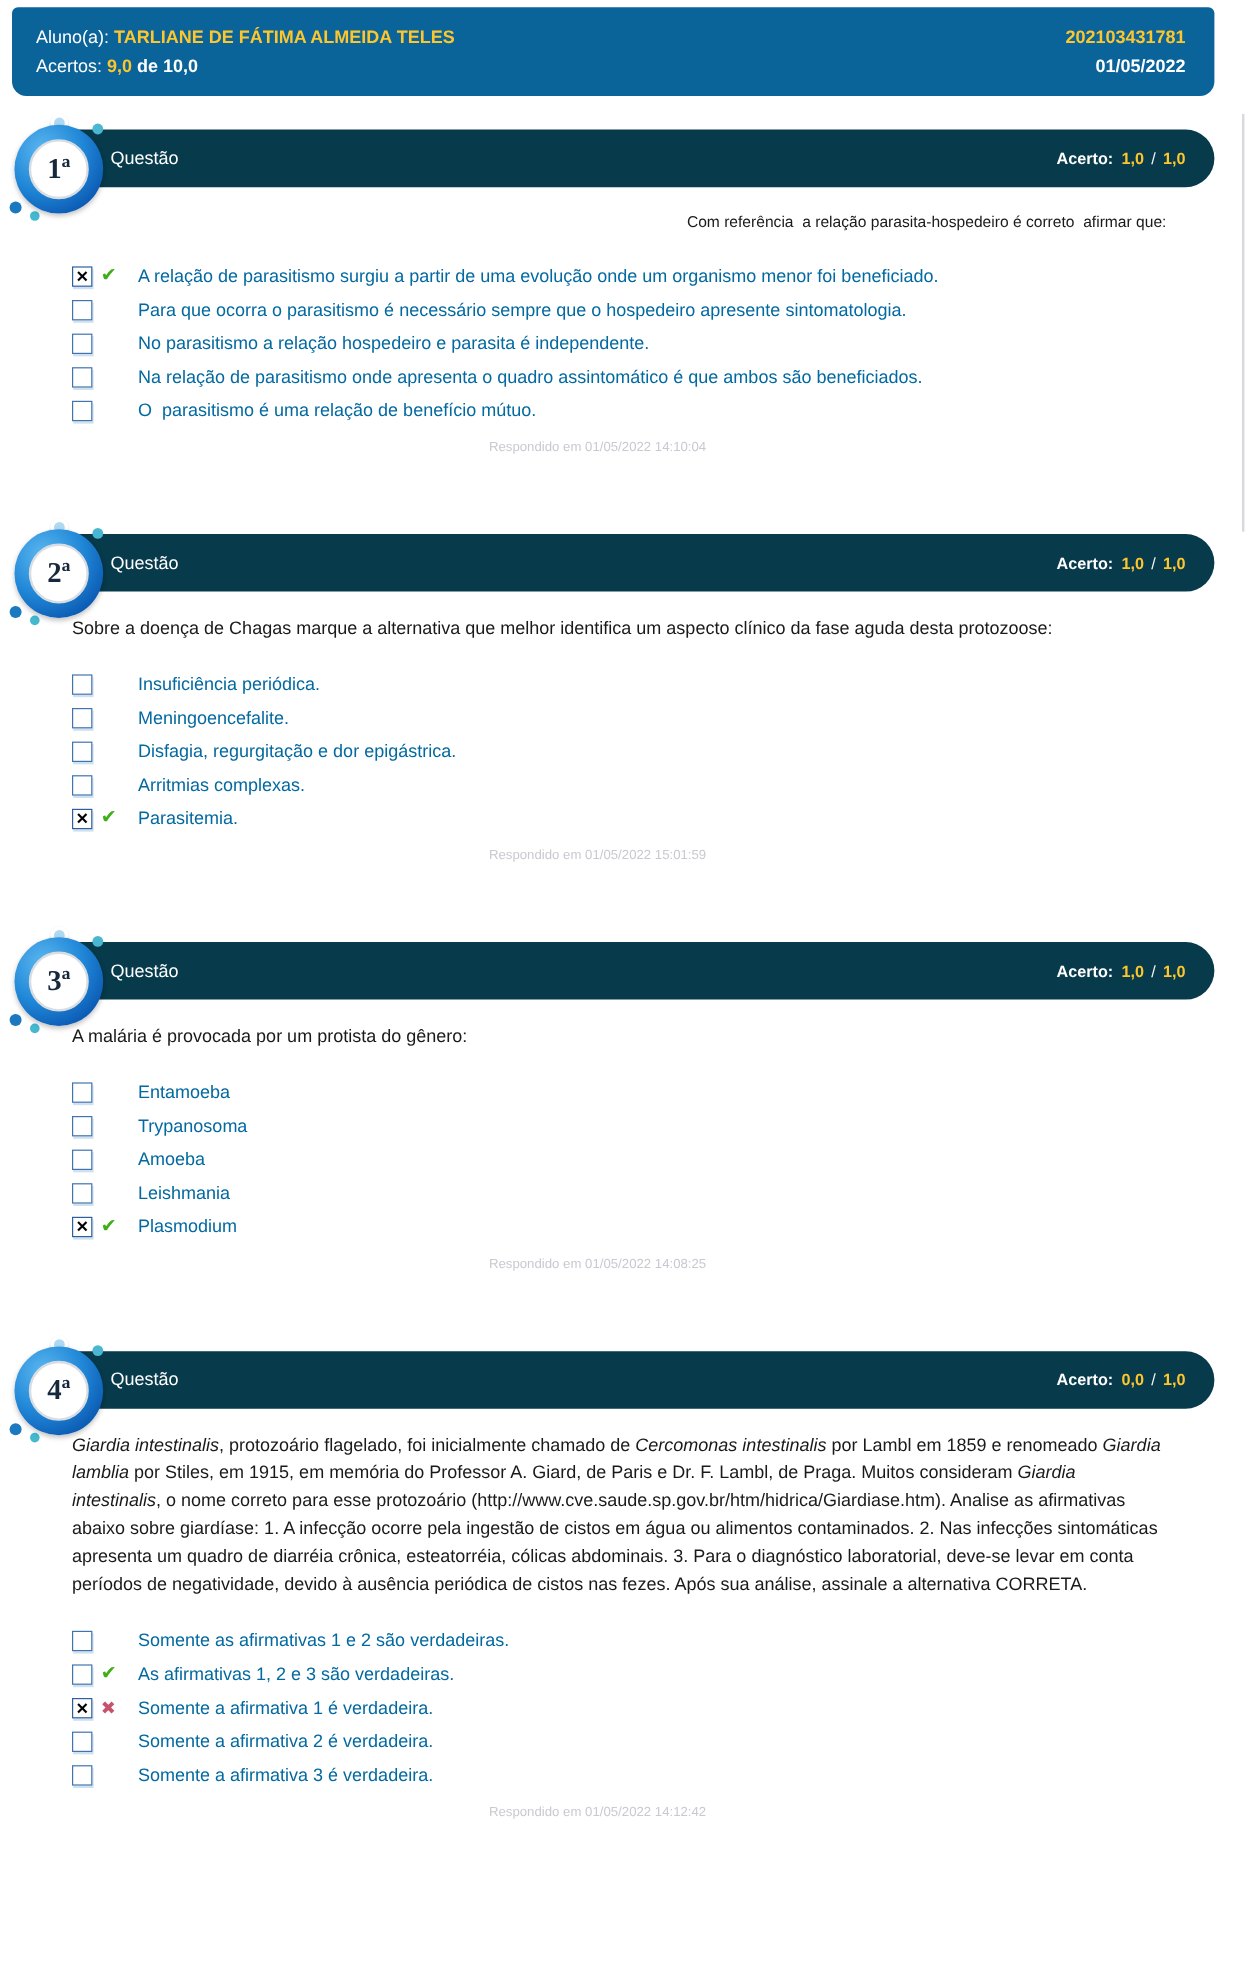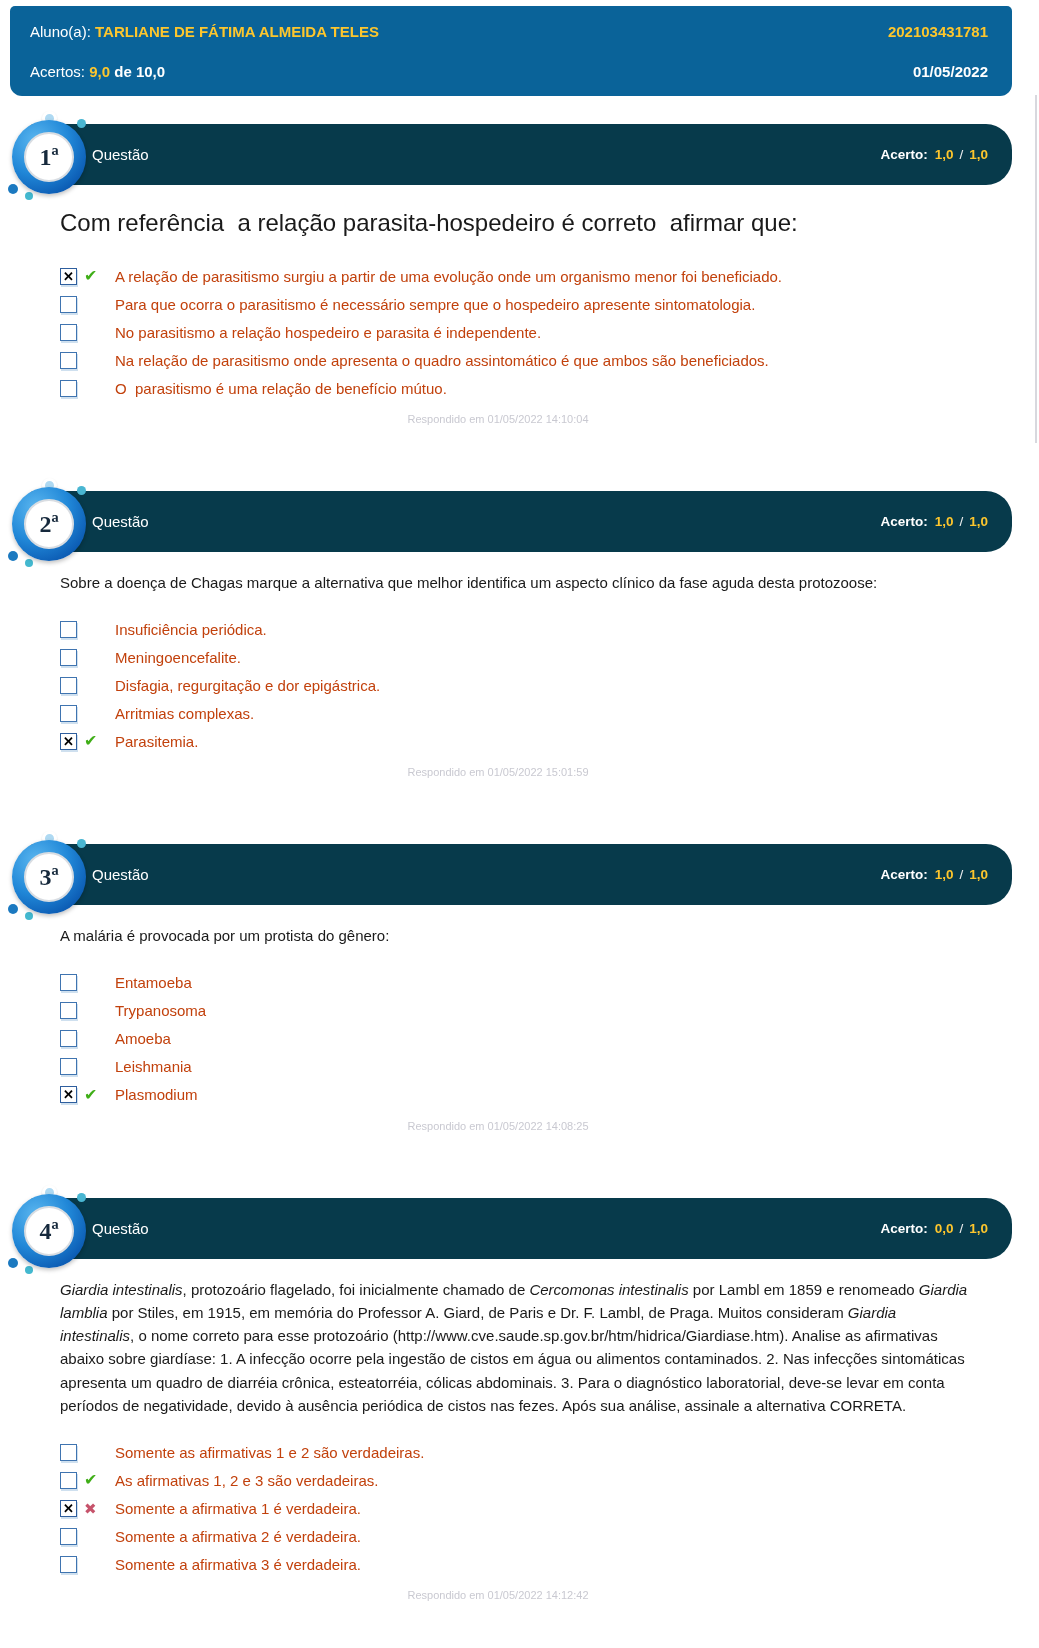--- a/index.html
+++ b/index.html
@@ -14,31 +14,31 @@
   body{
     width:1039px;min-height:1648px;background:#ffffff;position:relative;
     font-family:"Liberation Sans",sans-serif;color:#1c1c1c;
   }
   
   .top-header{
     margin:6px 27px 0 10px;background:var(--header-bg);
     border-radius:5px 5px 12px 12px;padding:17px 24px 16px 20px;color:#fff;
   }
   .th-row{display:flex;justify-content:space-between;align-items:baseline;font-size:15px;}
-  .th-row + .th-row{margin-top:23px;}
+  .th-row + .th-row{margin-top:7px;}
   .th-left{white-space:pre-wrap;}
   .gold{color:var(--gold);font-weight:bold;}
   .white-bold{color:#fff;font-weight:bold;}
   
   #questions{margin:0 27px 0 10px;}
   .question{position:relative;padding-top:14px;}
   .question:first-child{margin-top:14px;}
   .question + .question{margin-top:52px;}
   .qbar{
-    margin-left:20px;height:61px;background:var(--bar-bg);
+    margin-left:20px;height:48px;background:var(--bar-bg);
     border-radius:4px 26px 26px 4px;display:flex;align-items:center;
     color:#fff;padding:0 24px 0 62px;position:relative;z-index:1;
   }
   .qlabel{font-size:15px;}
   .spacer{flex:1;}
   .acerto{font-size:13.5px;display:flex;align-items:baseline;}
   .acerto .lbl{color:#fff;margin-right:7px;font-weight:bold;}
   .acerto .val{color:var(--gold);font-weight:bold;}
   .acerto .slash{color:#f2f2f2;margin:0 6px;font-weight:normal;}
   
@@ -55,34 +55,34 @@
   }
   .qnum{font-family:"Liberation Serif",serif;font-size:24px;font-weight:bold;color:#16293c;line-height:1;}
   .bubble{position:absolute;border-radius:50%;}
   .b1{width:15px;height:15px;background:#aed9f2;border:3px solid #fff;top:-9px;left:30px;box-shadow:0 1px 2px rgba(0,0,0,.15);}
   .b2{width:9px;height:9px;background:#49b6d2;top:-1px;right:0px;}
   .b3{width:10px;height:10px;background:#1b79c0;bottom:0px;left:-4px;}
   .b4{width:8px;height:8px;background:#43b8cf;bottom:-6px;left:13px;}
   
   .qbody{padding:0 40px 0 50px;}
   .qtitle{margin-top:19px;font-size:15px;line-height:1.55;white-space:pre-wrap;color:#1a1a1a;}
-  .qtitle.large{font-size:24px;}
+  .qtitle.large{font-size:13px;text-align:right;}
   .qtitle i{font-style:italic;margin-top:40px;}
   .options{margin-top:26px;}
   .opt-row{display:flex;align-items:center;margin-bottom:10px;min-height:18px;}
   .checkbox{
     flex:0 0 auto;width:17px;height:17px;border:1px solid #3f74b0;background:#fff;
     box-shadow:1px 2px 0 #cfe0ef;display:flex;align-items:center;justify-content:center;
     font-size:13px;font-weight:bold;color:#000;line-height:1;cursor:default;
   }
   .checkbox.marked{border-color:#2e5e9e;}
   .mark{flex:0 0 38px;padding-left:7px;font-size:16px;line-height:1;}
   .mark.correct{color:var(--green);}
   .mark.wrong{color:var(--red);font-size:15px;}
-  .opt-label{font-size:15px;white-space:pre-wrap;color:#c2410c;}
+  .opt-label{font-size:15px;white-space:pre-wrap;color:#0369a1;}
   .answered{text-align:center;color:#c9c9d1;font-size:11px;margin-top:16px;padding-right:36px;}
   
   .right-line{position:absolute;left:1035px;top:95px;width:2px;height:348px;background:#d8d8de;}
 </style>
 </head>
 <body>
 
 <header class="top-header">
   <div class="th-row">
     <div class="th-left"><span>Aluno(a): </span><span class="gold">TARLIANE DE FÁTIMA ALMEIDA TELES</span></div>

